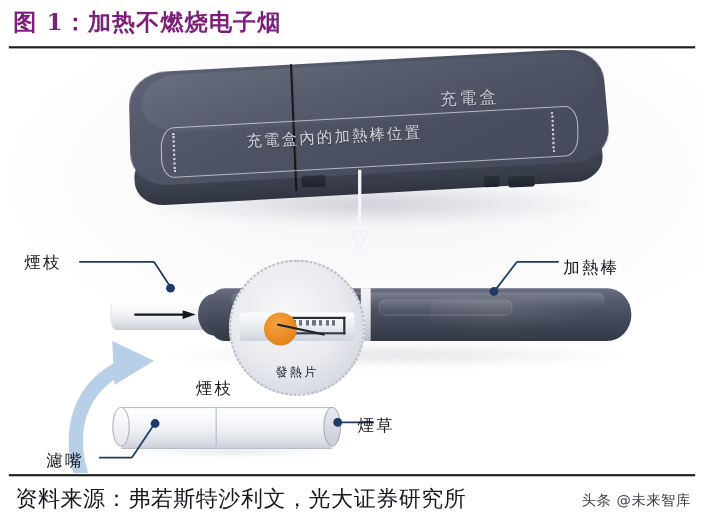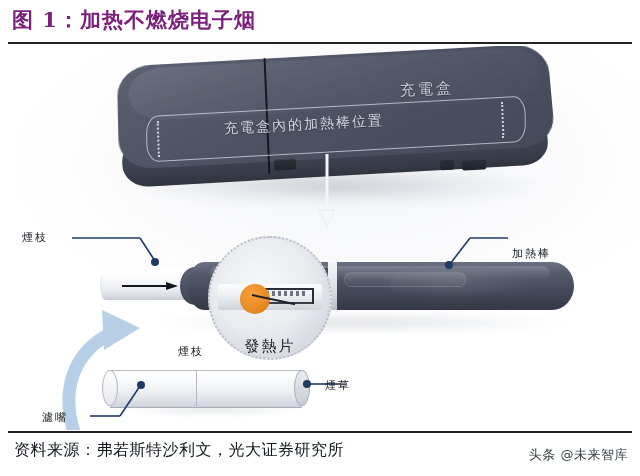--- a/index.html
+++ b/index.html
@@ -360,24 +360,24 @@
     width: 44px;
     height: 2px;
     background: #1e2129;
     transform: rotate(12deg);
     transform-origin: left center;
   }
   #magnifier-label {
     position: absolute;
     left: 0;
     right: 0;
-    bottom: 2px;
+    bottom: 12px;
     text-align: center;
     font-family: "DejaVu Sans", "Liberation Sans", sans-serif;
-    font-size: 15px;
+    font-size: 11px;
     letter-spacing: 2px;
     color: #1b1f27;
     white-space: nowrap;
   }
   
   #swoosh-arrow {
     position: absolute;
     left: 58px;
     top: 258px;
     width: 120px;
@@ -439,27 +439,27 @@
     width: 190px;
     height: 10px;
     background: radial-gradient(ellipse at 50% 40%, rgba(140,145,158,0.22), rgba(255,255,255,0) 70%);
     filter: blur(2px);
   }
 
   
   .callout {
     position: absolute;
     font-family: Liberation Serif, serif;
-    font-size: 11px;
+    font-size: 15px;
     letter-spacing: 2px;
     color: #15181f;
     white-space: nowrap;
   }
   #label-yanzhi-left   { left: 22px;  top: 184px; }
-  #label-jiarebang     { left: 512px; top: 200px; }
+  #label-jiarebang     { left: 512px; top: 188px; }
   #label-yanzhi-bottom { left: 178px; top: 298px; }
   #label-lvzui         { left: 42px;  top: 364px; }
   #label-yancao        { left: 325px; top: 332px; }
 
   .leader-svg {
     position: absolute;
     overflow: visible;
     pointer-events: none;
   }
 
@@ -470,21 +470,21 @@
     top: 431px;
     width: 624px;
     height: 0;
     border-top: 2px solid #222222;
   }
   #source-text {
     position: absolute;
     left: 14px;
     top: 440px;
     font-family: "DejaVu Serif", "Liberation Serif", serif;
-    font-size: 16px;
+    font-size: 20px;
     color: #15181f;
     letter-spacing: 0.5px;
     white-space: nowrap;
   }
   #watermark {
     position: absolute;
     right: 12px;
     top: 446px;
     font-family: "DejaVu Sans", "Liberation Sans", sans-serif;
     font-size: 13px;

